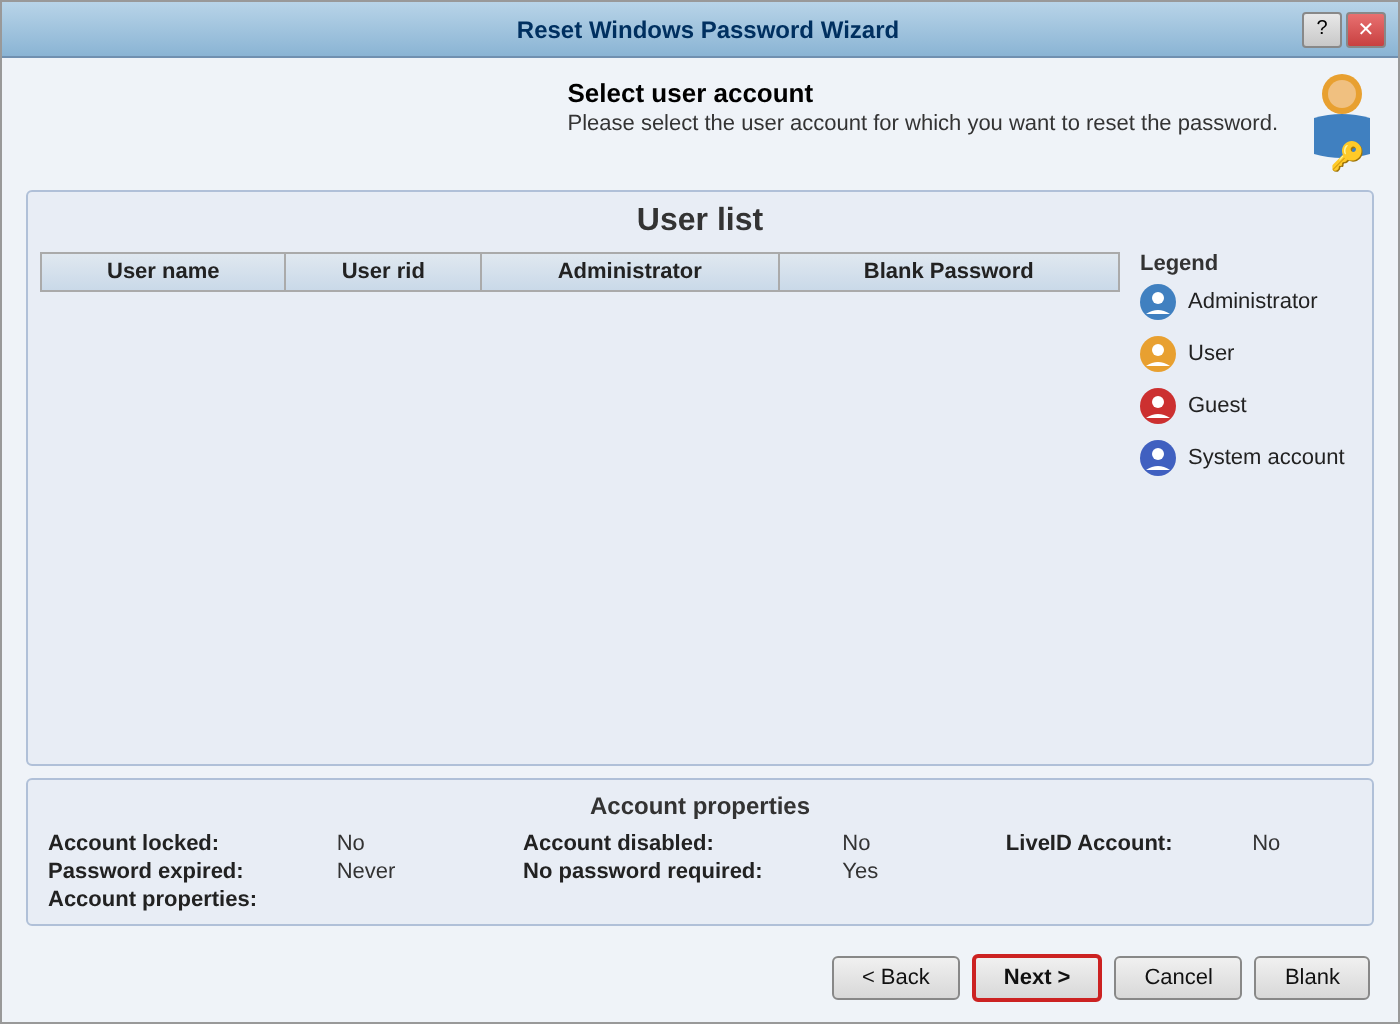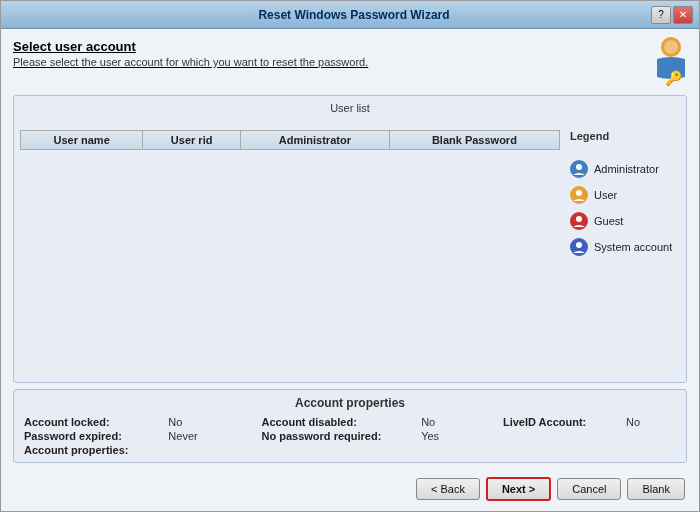--- a/index.html
+++ b/index.html
@@ -56,22 +56,21 @@
       flex: 1;
       background: #eff3f8;
       display: flex;
       flex-direction: column;
       padding: 10px 12px 8px 12px;
       gap: 8px;
     }
     .header-section {
       display: flex;
       align-items: flex-start;
-      justify-content: space-between;
-      text-decoration: underline;
+      justify-content: flex-end;
     }
     .header-text h2 {
       font-size: 13px;
       font-weight: bold;
       color: #000;
       margin-bottom: 2px;
     }
     .header-text p {
       font-size: 11px;
       color: #333;
@@ -91,24 +90,24 @@
     }
     .user-list-section {
       background: #e8edf5;
       border: 1px solid #b0c0d8;
       border-radius: 3px;
       padding: 6px;
       flex: 1;
     }
     .section-title {
       text-align: center;
-      font-size: 11px;
-      font-weight: normal;
+      font-size: 16px;
+      font-weight: bold;
       color: #333;
-      margin-bottom: 16px;
+      margin-bottom: 6px;
     }
     .user-list-container {
       display: flex;
       gap: 10px;
     }
     .table-wrapper {
       flex: 1;
     }
     table {
       width: 100%;
@@ -150,21 +149,21 @@
     .icon-user { background: #e8a030; }
     .icon-admin { background: #4080c0; }
     .legend-panel {
       width: 110px;
       font-size: 11px;
     }
     .legend-title {
       font-size: 11px;
       font-weight: bold;
       color: #333;
-      margin-bottom: 18px;
+      margin-bottom: 4px;
     }
     .legend-item {
       display: flex;
       align-items: center;
       gap: 6px;
       margin-bottom: 8px;
       color: #222;
     }
     .legend-icon {
       width: 18px;

